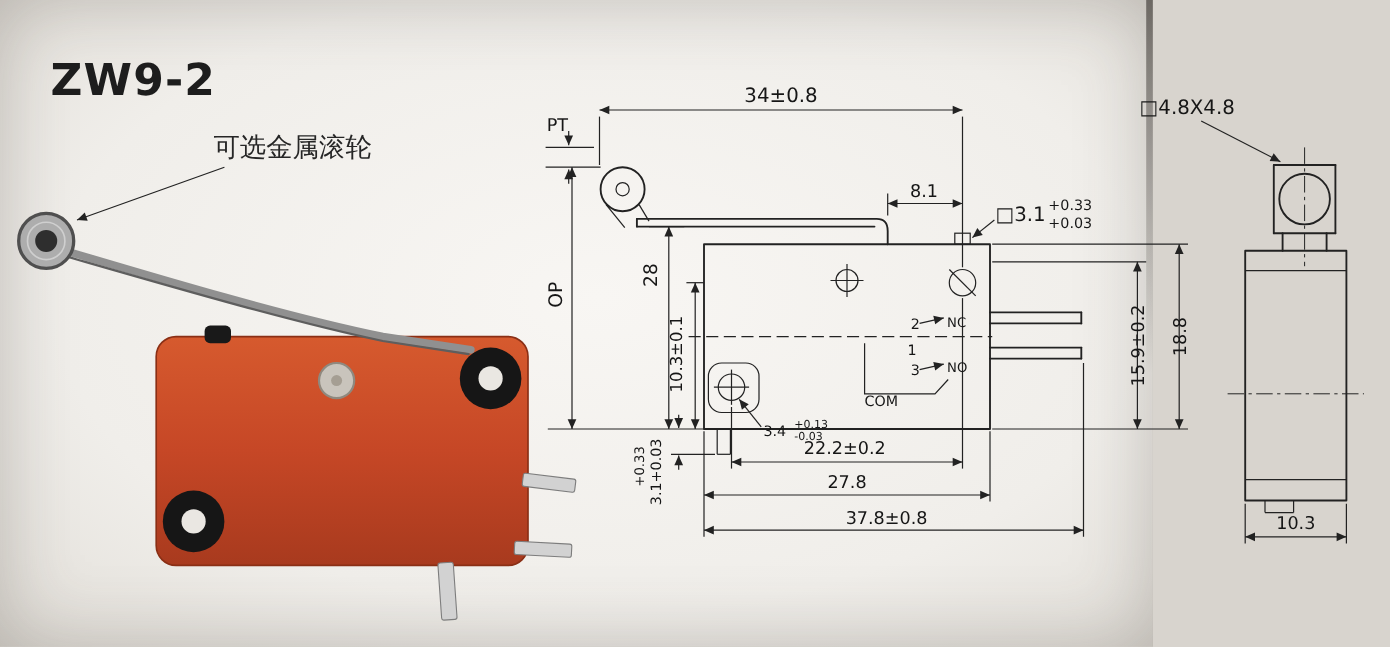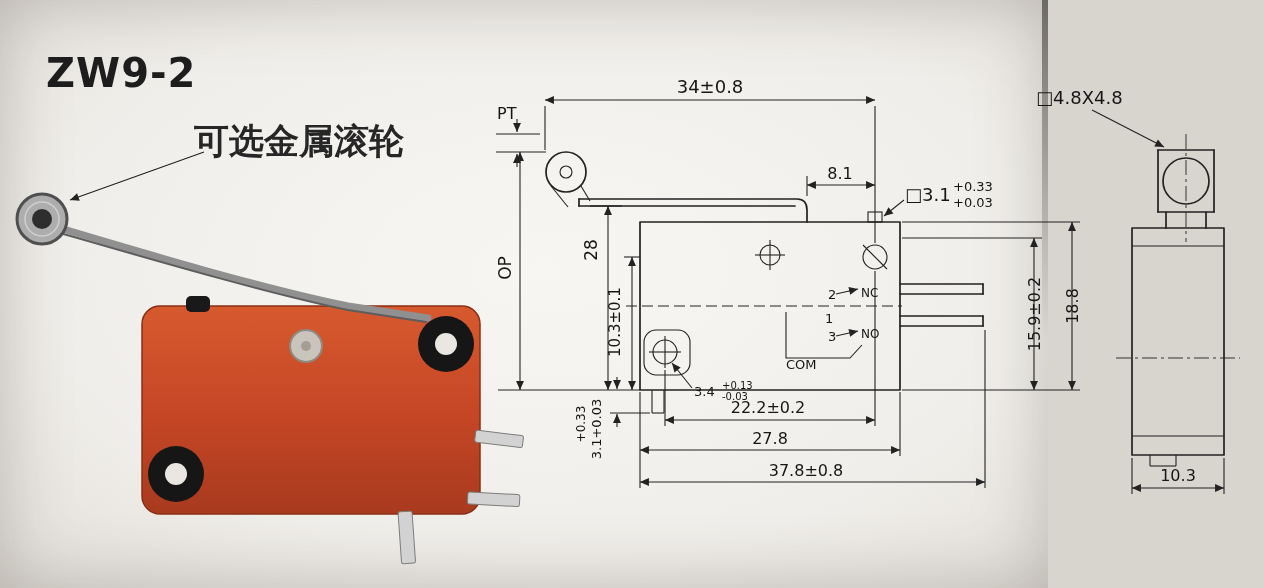--- a/index.html
+++ b/index.html
@@ -4,21 +4,21 @@
 <style>
   * { margin:0; padding:0; box-sizing:border-box; }
   html,body { width:1264px; height:588px; overflow:hidden; background:#d8d4ce; }
   .page {
     position:relative; width:1048px; height:588px;
     background: radial-gradient(ellipse 900px 520px at 52% 46%, #f8f6f3 0%, #f0eeea 55%, #dcd8d1 100%);
     box-shadow: inset 0 0 70px rgba(70,62,54,.28);
     font-family:"DejaVu Sans", sans-serif;
   }
   .series-title { position:absolute; left:46px; top:50px; font-size:40px; font-weight:bold; color:#1d1d1d; letter-spacing:1px; }
-  .roller-note  { position:absolute; left:194px; top:118px; font-size:35px; color:#262626;font-weight:bold; }
+  .roller-note  { position:absolute; left:194px; top:118px; font-size:24px; color:#262626; }
   .model-number { position:absolute; left:56px; top:518px; font-size:38px; font-weight:bold; color:#141414; letter-spacing:1px; }
   .edge-right   { position:absolute; right:0; top:0; width:6px; height:340px;
                   background:linear-gradient(to bottom, rgba(35,30,26,.55), rgba(35,30,26,0)); }
   svg.art { position:absolute; left:0; top:0; }
   svg.art text { font-family:"DejaVu Sans", sans-serif; fill:#161616; }
   .ol   { stroke:#222; stroke-width:1.7; fill:none; stroke-linecap:round; stroke-linejoin:round; }
   .thin { stroke:#222; stroke-width:1.1; fill:none; }
   .dim  { stroke:#222; stroke-width:1.1; fill:none; }
   .dash { stroke:#222; stroke-width:1;   fill:none; stroke-dasharray:11 5; }
   .cl   { stroke:#222; stroke-width:.9;  fill:none; stroke-dasharray:15 4 3 4; }

